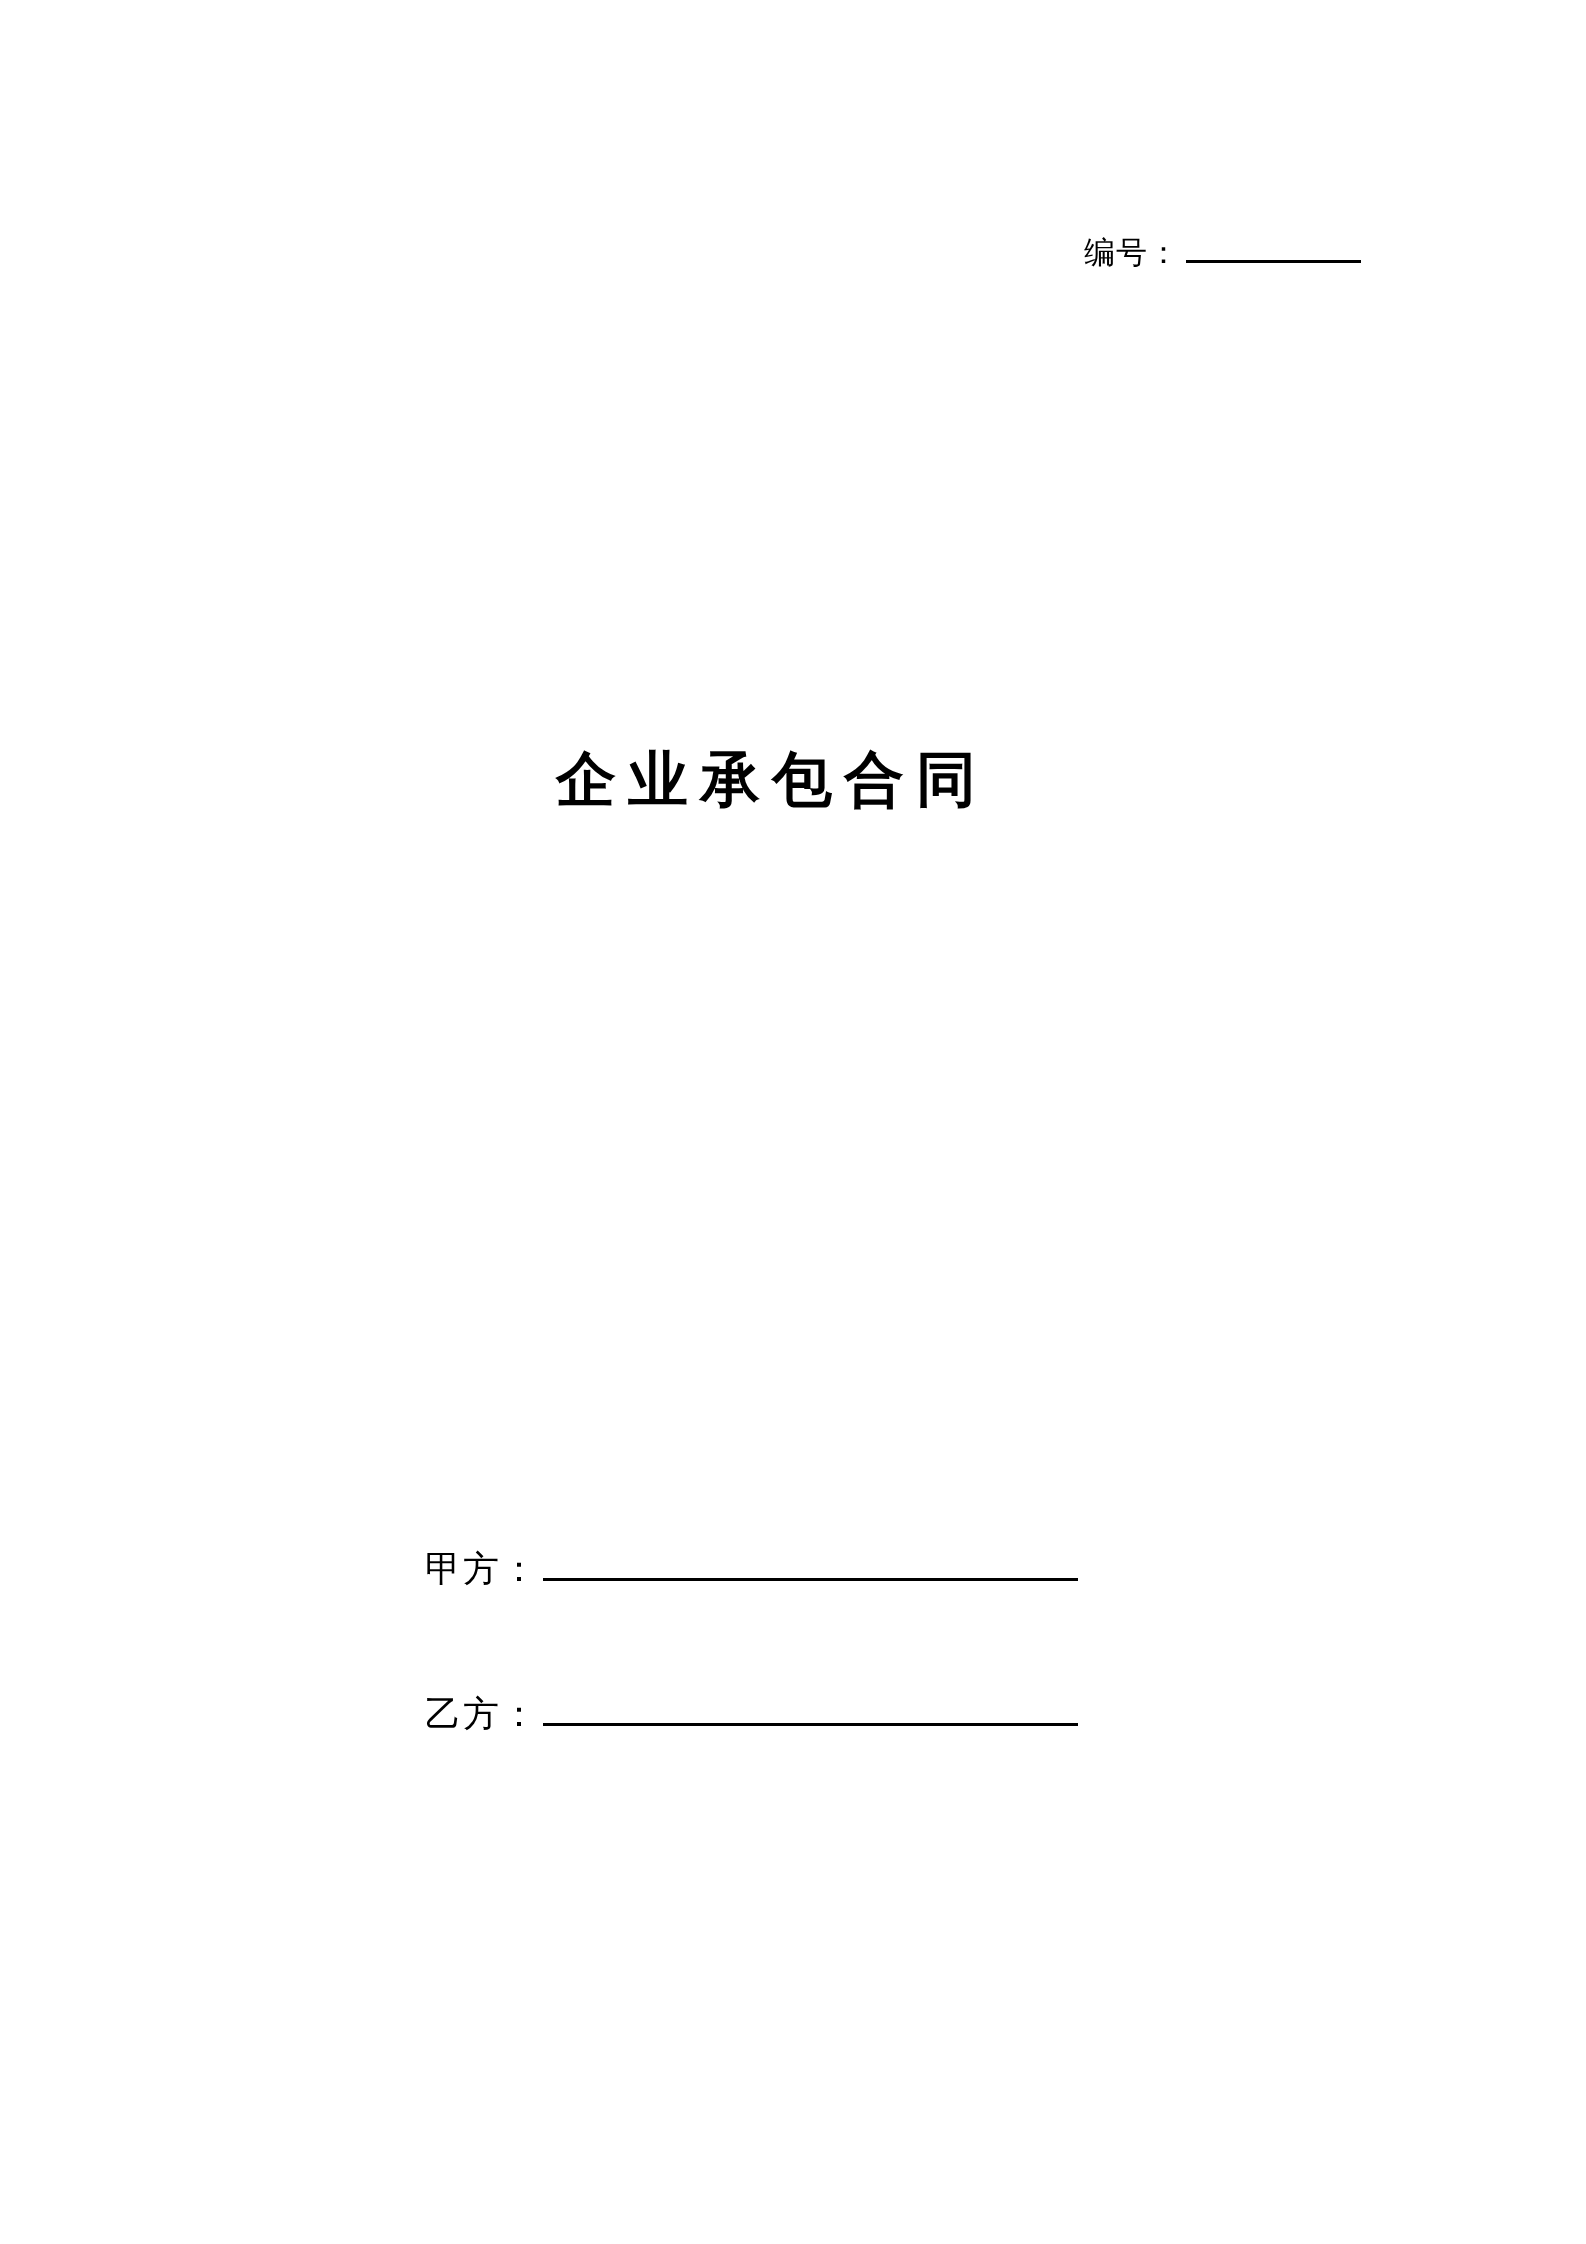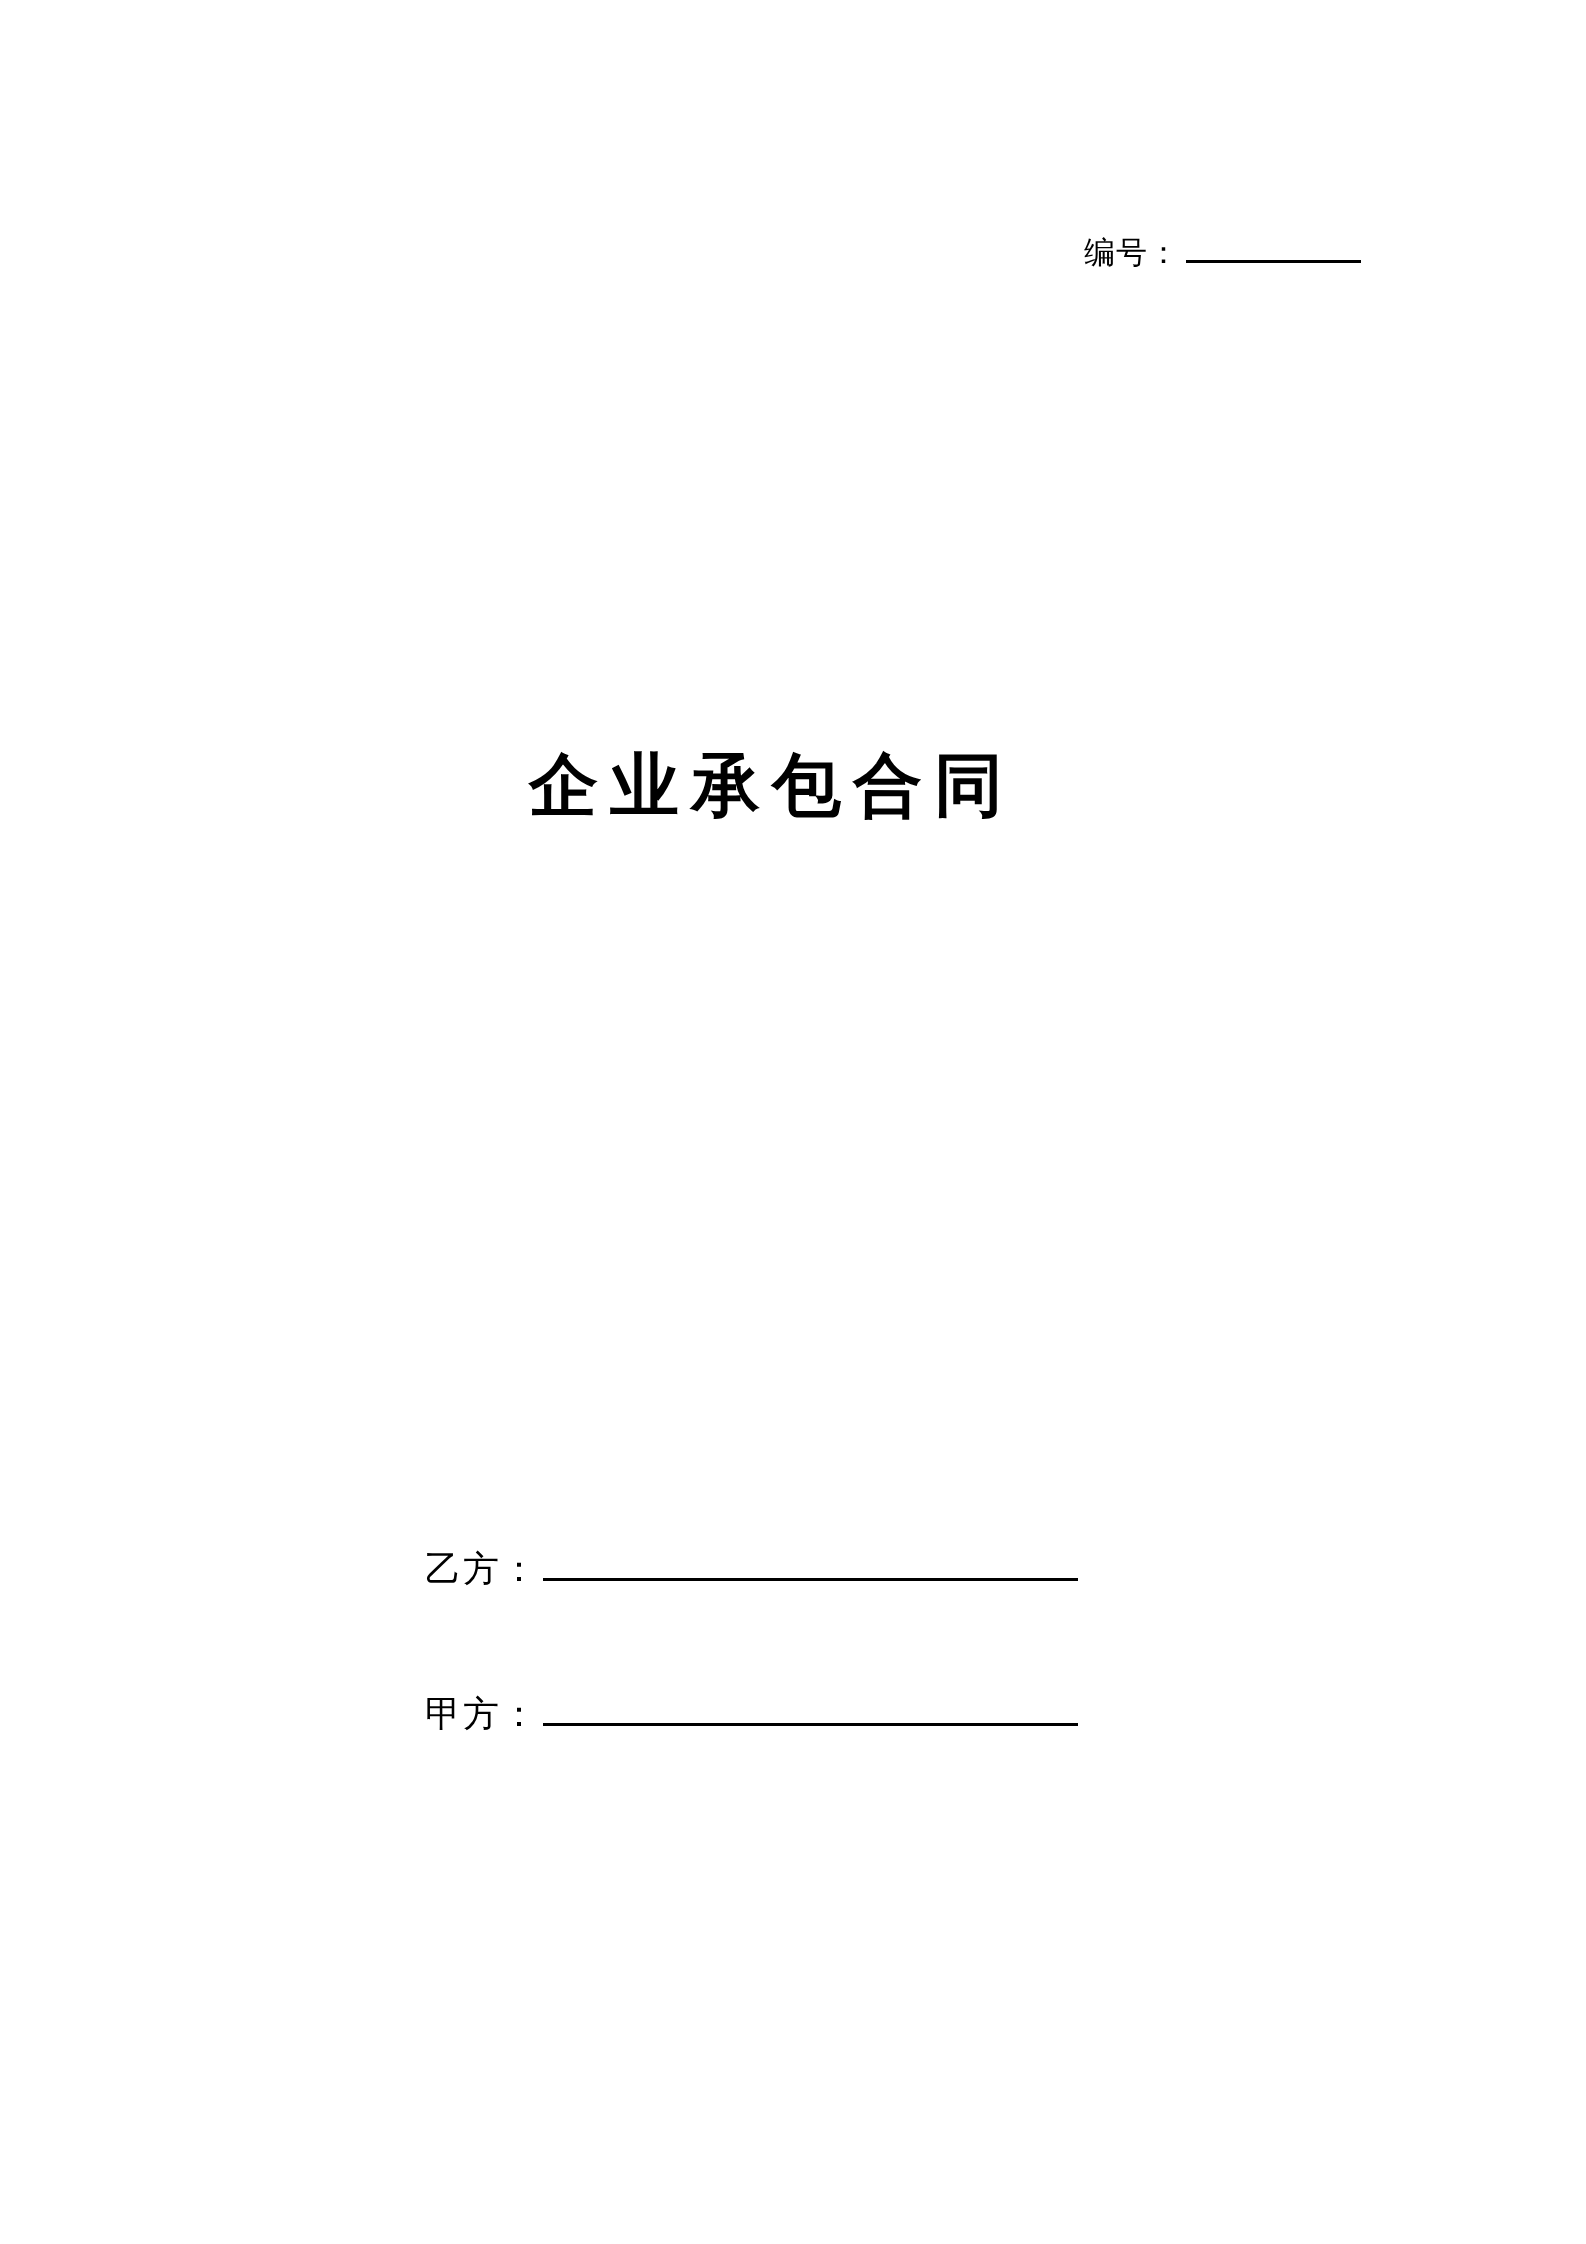--- a/index.html
+++ b/index.html
@@ -46,21 +46,21 @@
     height: 26px;
   }
 
   
   .doc-title {
     position: absolute;
     top: 745px;
     left: 0;
     width: 1544px;
     text-align: center;
-    font-size: 69px;
+    font-size: 60px;
     font-weight: bold;
     letter-spacing: 12px;
     font-family: "DejaVu Serif", "Liberation Serif", serif;
     line-height: 1.15;
   }
 
   
   .sig-block {
     position: absolute;
     left: 425px;
@@ -122,25 +122,25 @@
   <div class="serial-row">
     <span class="serial-label">编号：</span>
     <span class="serial-blank"></span>
   </div>
 
   <div class="doc-title">企业承包合同</div>
 
   <div class="sig-block">
 
     <div class="sig-row">
-      <span class="sig-label"><span class="spaced">乙</span><span>方：</span></span>
+      <span class="sig-label"><span class="spaced">甲</span><span>方：</span></span>
       <span class="sig-blank party"></span>
     </div>
 
     <div class="sig-row">
-      <span class="sig-label"><span class="spaced">甲</span><span>方：</span></span>
+      <span class="sig-label"><span class="spaced">乙</span><span>方：</span></span>
       <span class="sig-blank party"></span>
     </div>
 
 
   </div>
 
 </div>
 
 </body></html>

